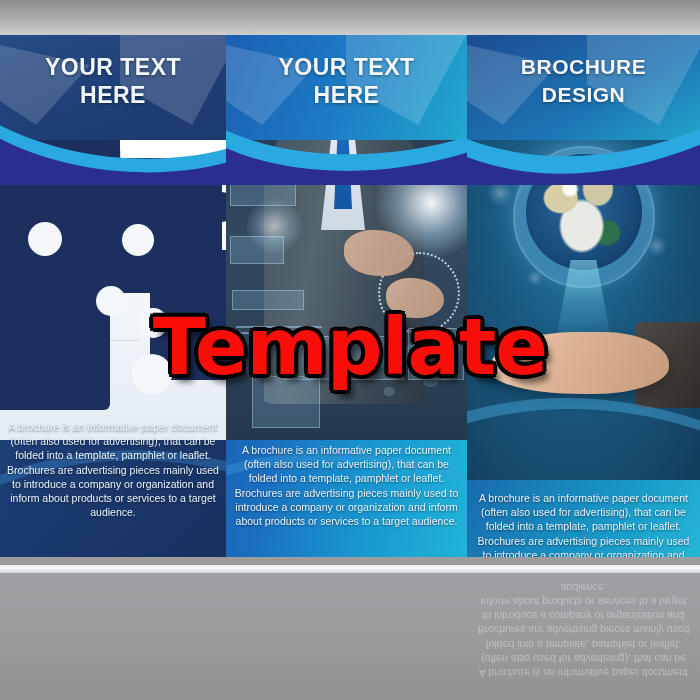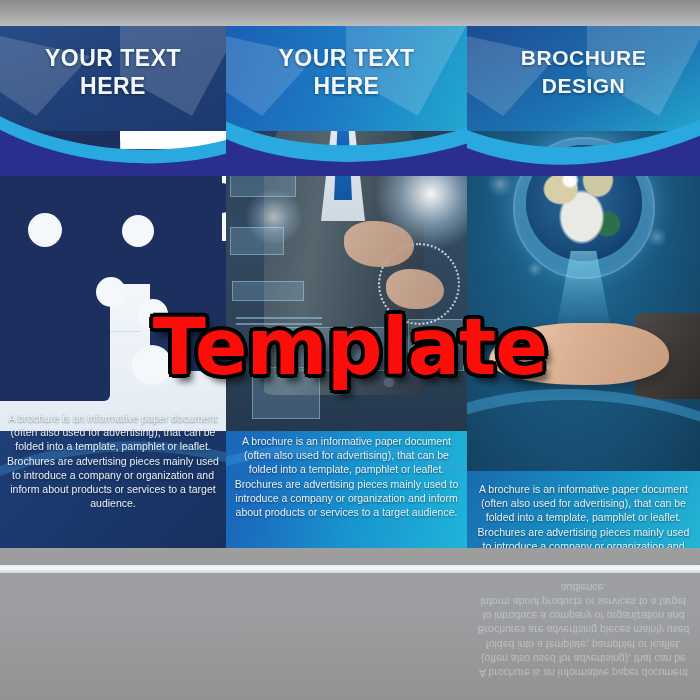--- a/index.html
+++ b/index.html
@@ -6,21 +6,21 @@
   body{width:700px;height:700px;overflow:hidden;font-family:"Liberation Sans",sans-serif;}
 
   .stage{position:relative;width:700px;height:700px;overflow:hidden;
     background:linear-gradient(180deg,#8f8f90 0%,#a5a5a6 18%,#cfcfd0 40%,#bdbdbe 55%,#9c9c9d 80%,#8e8e8f 100%);}
 
   
   .topband{position:absolute;left:0;top:0;width:700px;height:43px;
     background:linear-gradient(180deg,#8b8b8c 0%,#a1a1a2 30%,#c6c6c7 70%,#d4d4d5 92%,#dcdcdd 100%);}
 
   
-  .brochure{position:absolute;left:0;top:26px;width:700px;height:622px;overflow:hidden;}
+  .brochure{position:absolute;left:0;top:35px;width:700px;height:622px;overflow:hidden;}
 
   .panel{position:absolute;top:0;height:522px;overflow:hidden;}
   .p1{left:0;width:226px;}
   .p2{left:226px;width:241px;}
   .p3{left:467px;width:233px;}
 
   
   .p1 .bg{position:absolute;inset:0;
     background:linear-gradient(135deg,#1f3f7a 0%,#26528f 30%,#1d3c74 60%,#17315f 100%);}
   .p2 .bg{position:absolute;inset:0;

